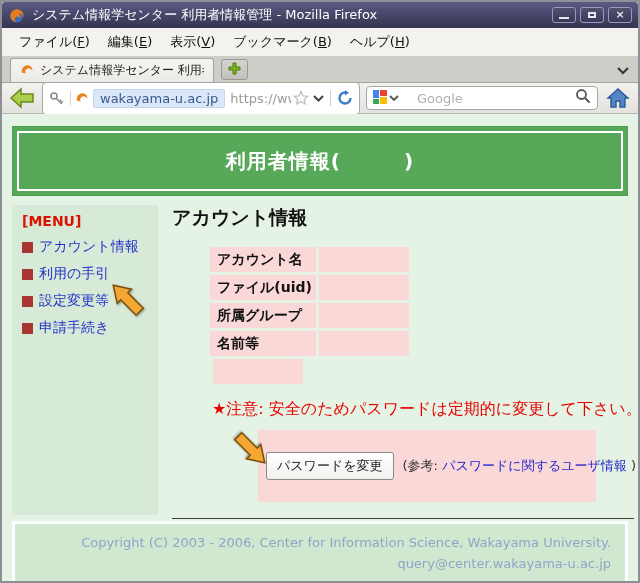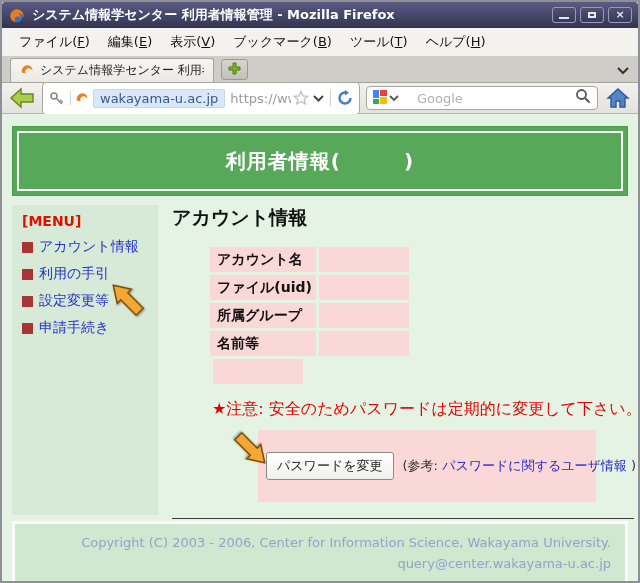--- a/index.html
+++ b/index.html
@@ -6,21 +6,21 @@
   html,body { width:640px; height:583px; }
   body { font-family:"DejaVu Sans", "Liberation Sans", sans-serif; }
 
   .window { width:640px; height:583px; border:2px solid #8f8f98; background:#efede9;
             display:flex; flex-direction:column; overflow:hidden; }
 
   
   .titlebar { height:26px; flex:0 0 26px; background:linear-gradient(#5a5a85,#33334f);
               display:flex; align-items:center; padding:0 6px; border-radius:3px 3px 0 0; }
   .titlebar .fx-icon { width:17px; height:17px; flex:0 0 17px; }
-  .titlebar .title { color:#fff; font-weight:bold; font-size:13px; margin-left:7px; flex:1;
+  .titlebar .title { color:#fff; font-weight:normal; font-size:13px; margin-left:7px; flex:1;
                      white-space:nowrap; overflow:hidden; }
   .winbtns { display:flex; gap:4px; }
   .winbtn { width:24px; height:16px; background:linear-gradient(#50506f,#3a3a58);
             border:1px solid #9a9ac0; border-radius:3px; color:#e8e8f2; font-size:11px;
             line-height:13px; text-align:center; cursor:default; position:relative; }
   .winbtn .min-glyph { position:absolute; left:6px; right:6px; bottom:3px; height:2px; background:#e8e8f2; }
   .winbtn .max-glyph { position:absolute; left:7px; right:7px; top:4px; bottom:4px; border:2px solid #e8e8f2; }
   .winbtn.close { font-weight:bold; }
 
   
@@ -123,21 +123,20 @@
         </span>
       <span class="winbtn close"><span>×</span></span>
     </span>
   </div>
 
   <div class="menubar">
     <span class="menu-item"><span>ファイル(</span><u>F</u><span>)</span></span>
     <span class="menu-item"><span>編集(</span><u>E</u><span>)</span></span>
     <span class="menu-item"><span>表示(</span><u>V</u><span>)</span></span>
     <span class="menu-item"><span>ブックマーク(</span><u>B</u><span>)</span></span>
-    <span class="menu-item"><span>ツール(</span><u>T</u><span>)</span></span>
     <span class="menu-item"><span>ヘルプ(</span><u>H</u><span>)</span></span>
   </div>
 
   <div class="tabstrip">
     <div class="tab">
       <span>
         <svg width="14" height="14" viewBox="0 0 16 16">
             <path d="M2 12 C1.5 5.5 7 2 11.5 4.5 C14 6 14.5 8.5 14 10 C12.5 7 9.5 6.5 7.5 8 C5.8 9.2 5.5 11 6.5 13 Z" fill="#e8821e"></path>
           </svg>
       </span>

